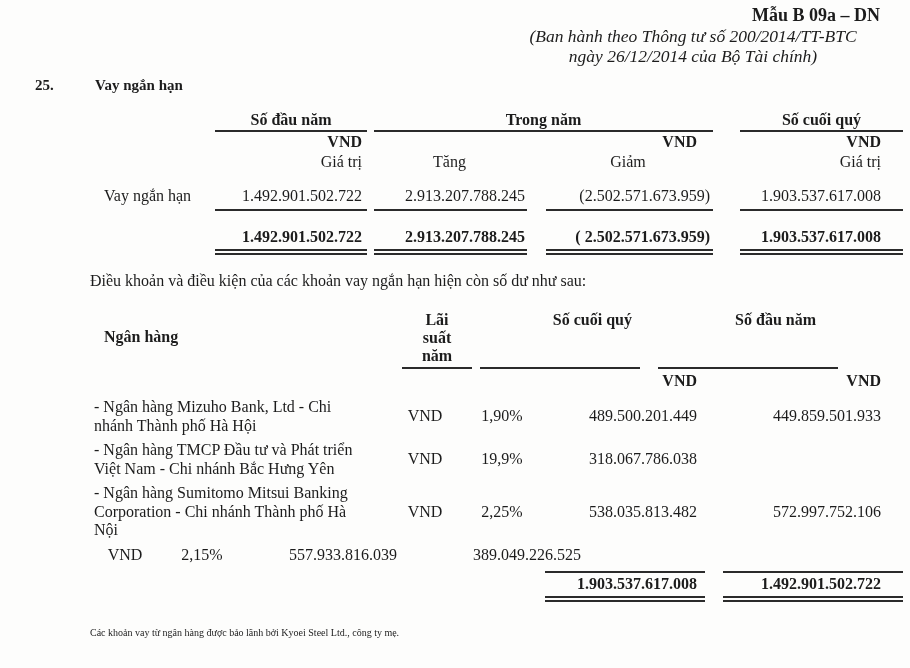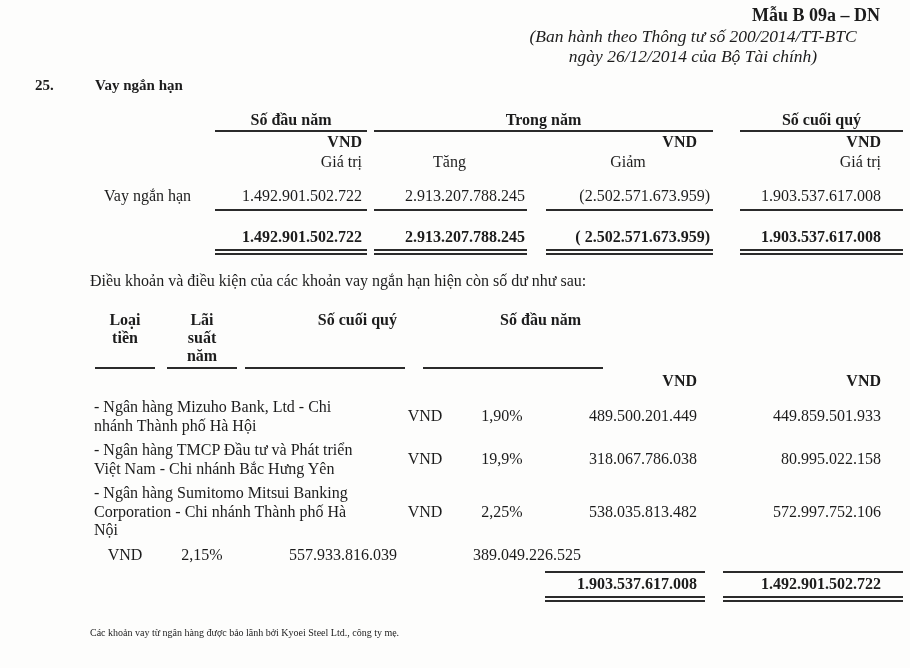--- a/index.html
+++ b/index.html
@@ -135,22 +135,21 @@
       <div class="cell c2 r dbline">2.913.207.788.245</div>
       <div class="cell c3 r dbline">( 2.502.571.673.959)</div>
       <div class="cell c4 r dbline">1.903.537.617.008</div>
     </div>
   </div>
 
   <div class="terms-intro">Điều khoản và điều kiện của các khoản vay ngắn hạn hiện còn số dư như sau:</div>
 
   <div class="t2">
     <div class="row head-row">
-      <div class="cell c1 bline prelines">Loại
-tiền</div>
+      <div class="cell c0">Ngân hàng</div>
       <div class="cell c2 bline prelines">Lãi
 suất
 năm</div>
       <div class="cell c3 bline">Số cuối quý</div>
       <div class="cell c4 bline">Số đầu năm</div>
     </div>
     <div class="row vnd-row">
       <div class="cell c0"></div>
       <div class="cell c1"></div>
       <div class="cell c2"></div>
@@ -165,21 +164,20 @@
       <div class="cell c2">1,90%</div>
       <div class="cell c3">489.500.201.449</div>
       <div class="cell c4">449.859.501.933</div>
     </div>
     <div class="row bank-row">
       <div class="cell c0 prelines">- Ngân hàng TMCP Đầu tư và Phát triển
 Việt Nam - Chi nhánh Bắc Hưng Yên</div>
       <div class="cell c1">VND</div>
       <div class="cell c2">19,9%</div>
       <div class="cell c3">318.067.786.038</div>
-      <div class="cell c4">80.995.022.158</div>
     </div>
     <div class="row bank-row">
       <div class="cell c0 prelines">- Ngân hàng Sumitomo Mitsui Banking
 Corporation - Chi nhánh Thành phố Hà
 Nội</div>
       <div class="cell c1">VND</div>
       <div class="cell c2">2,25%</div>
       <div class="cell c3">538.035.813.482</div>
       <div class="cell c4">572.997.752.106</div>
     </div>

